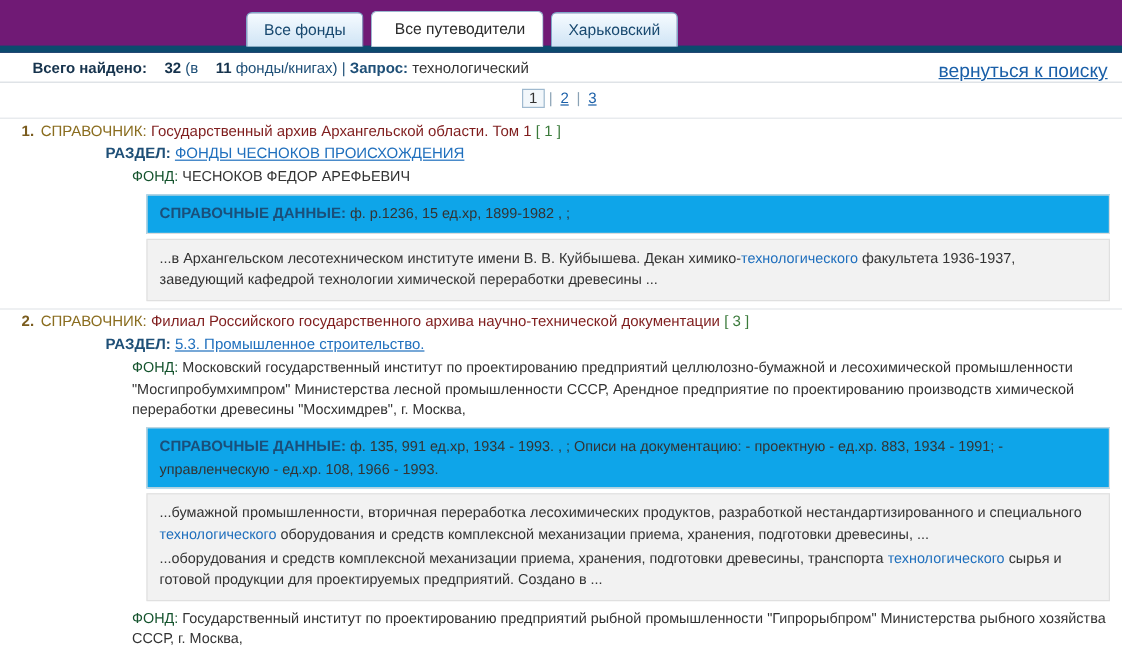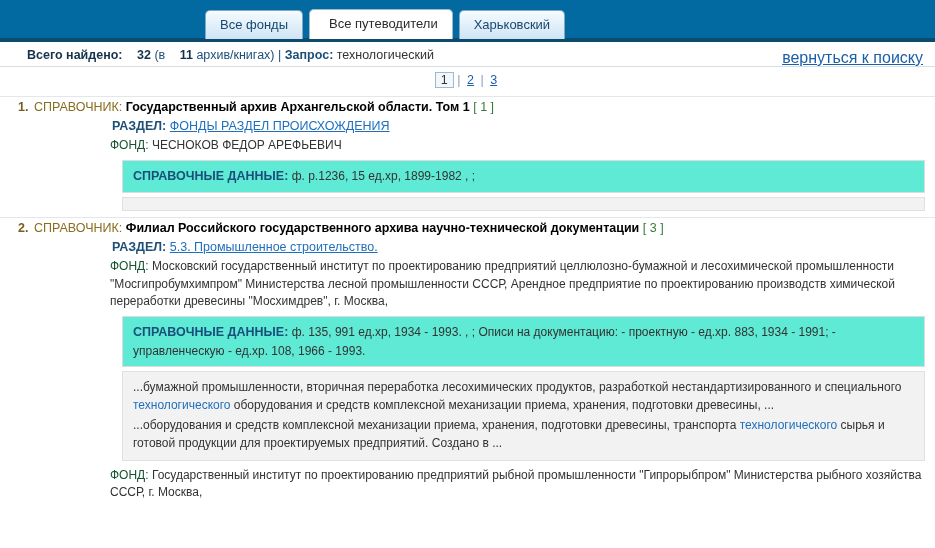--- a/index.html
+++ b/index.html
@@ -13,22 +13,22 @@
     background: #ffffff;
     font-family: "Liberation Sans", sans-serif;
     font-size: 12px;
     color: #222;
   }
 
   
   .tabbar {
     height: 38px;
     position: relative;
-    border-bottom: 4px solid #0c4a6e;
-    background: #0369a1;
+    border-bottom: 6px solid #0c4a6e;
+    background: #701a75;
   }
   .tabs {
     display: flex;
     align-items: flex-end;
     gap: 6px;
     padding-left: 205px;
     height: 38px;
     box-sizing: border-box;
   }
   .tab {
@@ -114,51 +114,51 @@
     font-weight: bold;
     margin-left: -24px;
     margin-right: 2px;
   }
   .res-label {
     color: #8a6d1f;
     font-weight: normal;
     text-align: right;
   }
   .res-title {
-    color: #000000;
-    font-weight: bold;
+    color: #7f1d1d;
+    font-weight: normal;
     text-align: right;
   }
   .res-count {
     color: #3a7a3a;
   }
 
   .block {
     margin-left: 88px;
     margin-right: 10px;
   }
   .razdel {
     padding: 3px 0 2px 0;
     font-size: 12.5px;
   }
-  .razdel .lbl { color: #1e4f77; font-weight: bold; margin-left: 24px; }
+  .razdel .lbl { color: #1e4f77; font-weight: bold; }
   .razdel .val { color: #1f6fbd; text-decoration: underline; cursor: pointer; }
 
   .fond {
     padding: 2px 0 3px 22px;
     font-size: 12px;
     line-height: 1.45;
     color: #333;
   }
   .fond .lbl { color: #14532d; font-weight: normal; }
 
   .panel {
     margin: 3px 0 4px 34px;
     border: 1px solid #dcdcdc;
-    background: #5eead4;
+    background: #0ea5e9;
     padding: 6px 10px;
     font-size: 12px;
     line-height: 1.5;
     color: #333;
   }
   .panel .lbl {
     color: #1a4f7a;
     font-weight: bold;
     font-size: 12.5px;
   }
@@ -178,21 +178,21 @@
     <div class="tab active">Все путеводители</div>
     <div class="tab">Харьковский</div>
   </div>
 </div>
 
 <div class="summary">
   <b>Всего найдено:</b>
   <b>32</b>
   <span>(в</span>
   <b>11</b>
-  <span>архив/книгах)</span>
+  <span>фонды/книгах)</span>
   <span>|</span>
   <span class="q-label">Запрос:</span>
   <span class="q-value">технологический</span>
   <span class="back-link">вернуться к поиску</span>
 </div>
 
 <div class="pager">
   <span class="cur">1</span>
   <span class="sep">|</span>
   <a>2</a>
@@ -206,31 +206,32 @@
     <div class="res-head">
       <span class="res-num">1.</span>
       <span class="res-label">СПРАВОЧНИК:</span>
       <span class="res-title">Государственный архив Архангельской области. Том 1</span>
       <span class="res-count">[
         <span>1</span> ]</span>
     </div>
     <div class="block">
       <div class="razdel">
         <span class="lbl">РАЗДЕЛ:</span>
-        <span class="val">ФОНДЫ РАЗДЕЛ ПРОИСХОЖДЕНИЯ</span>
+        <span class="val">ФОНДЫ ЧЕСНОКОВ ПРОИСХОЖДЕНИЯ</span>
       </div>
       <div class="fond">
         <span class="lbl">ФОНД:</span>
         <span>ЧЕСНОКОВ ФЕДОР АРЕФЬЕВИЧ</span>
       </div>
       <div class="panel">
         <span class="lbl">СПРАВОЧНЫЕ ДАННЫЕ:</span>
         <span>ф. р.1236, 15 ед.хр, 1899-1982 , ;</span>
       </div>
       <div class="panel snippets">
+        <div class="snip"><span>...в  Архангельском  лесотехническом  институте имени В. В. Куйбышева. Декан химико-</span><span class="hl">технологического</span><span> факультета 1936-1937, заведующий кафедрой технологии химической переработки древесины ...</span></div>
       </div>
     </div>
   </div>
 
   <div class="result">
     <div class="res-head">
       <span class="res-num">2.</span>
       <span class="res-label">СПРАВОЧНИК:</span>
       <span class="res-title">Филиал Российского государственного архива научно-технической документации</span>
       <span class="res-count">[

